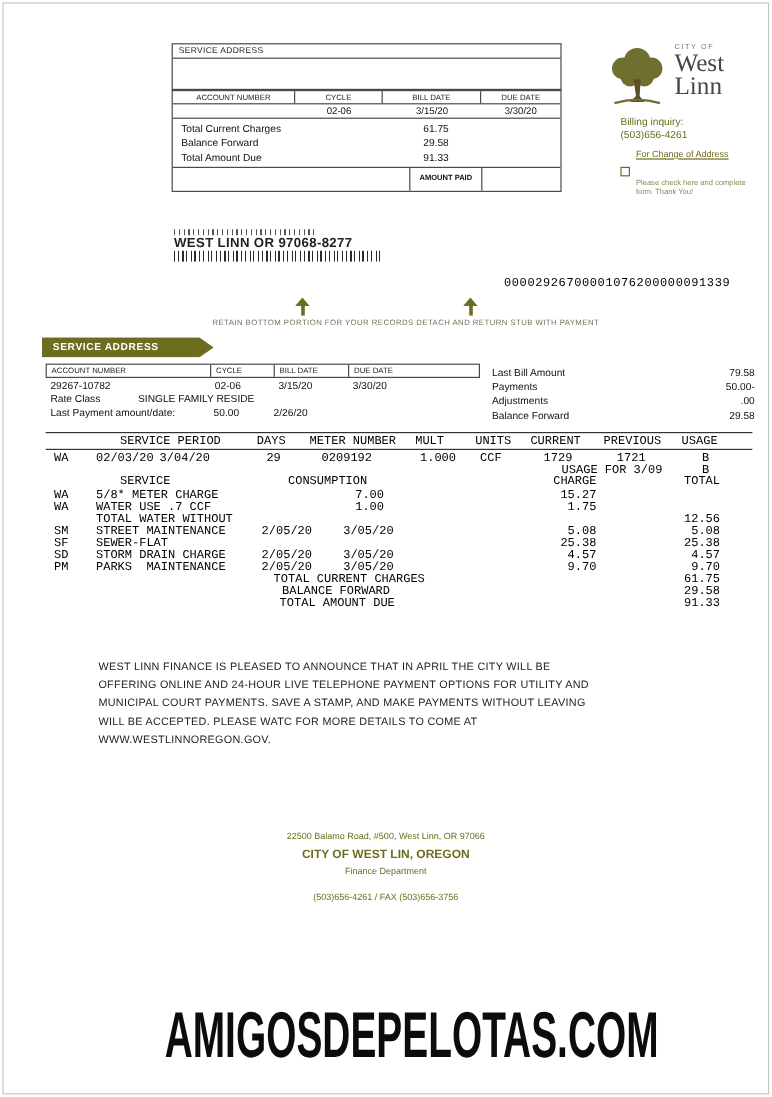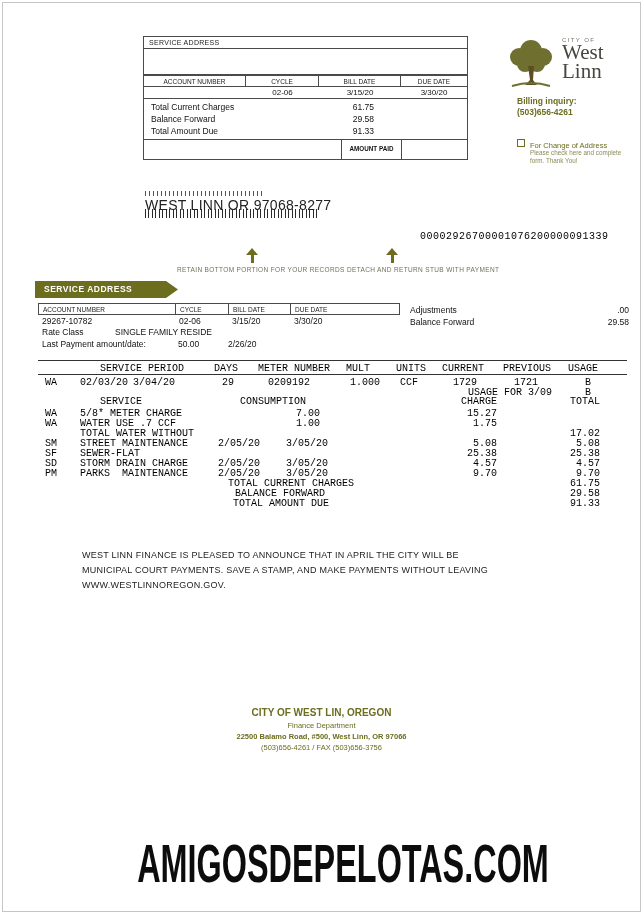--- a/index.html
+++ b/index.html
@@ -28,29 +28,29 @@
   .st-bottom{height:20px;border-top:1px solid #4a4a4a;display:flex}
   .st-bottom .sp{width:197px}
   .ap-label{width:60px;border-left:1px solid #4a4a4a;font-size:6.3px;font-weight:bold;text-align:center;padding-top:5px}
   .ap-box{flex:1;border-left:1px solid #4a4a4a}
 
   
   .logo-tree{position:absolute;left:504px;top:36px}
   .logo-text{position:absolute;left:562px;top:37px}
   .logo-cityof{font-size:6px;letter-spacing:1.4px;color:#75756b}
   .logo-name{font-family:"Liberation Serif",serif;font-size:21px;color:#474740;line-height:19px}
-  .billing{position:absolute;left:517px;top:96px;color:#6c6d1f;font-size:8.5px;font-weight:bold;line-height:11px}
+  .billing{position:absolute;left:517px;top:96px;color:#6c6d1f;font-size:8.5px;font-weight:normal;line-height:11px}
   .chk{position:absolute;left:517px;top:139px;width:8px;height:8px;border:1px solid #6c6d1f;background:#fff}
-  .chg-link{position:absolute;left:530px;top:141px;font-size:7.5px;color:#6c6d1f;}
+  .chg-link{position:absolute;left:530px;top:124px;font-size:7.5px;color:#6c6d1f;text-decoration:underline}
   .chg-note{position:absolute;left:530px;font-size:6.3px;color:#8a8a55;line-height:8px}
 
   
   .imb-ticks{position:absolute;left:145px;top:191px;width:118px;height:5px;
              background:repeating-linear-gradient(90deg,#555 0 1px,transparent 1px 4px)}
-  .recipient{position:absolute;left:145px;top:197px;font-size:14px;font-weight:400;letter-spacing:.3px;color:#222}
+  .recipient{position:absolute;left:145px;top:197px;font-size:11px;font-weight:700;letter-spacing:.3px;color:#222}
   .barcode{position:absolute;left:145px;top:209px;width:173px;height:9px;
            background:repeating-linear-gradient(90deg,#2a2a2a 0 1px,transparent 1px 3px,#2a2a2a 3px 4px,transparent 4px 7px)}
   .ocr{position:absolute;left:420px;top:231px;font-family:Liberation Mono, monospace;font-size:10px;
        letter-spacing:.5px;color:#000}
   .up-arrow{position:absolute;width:12px}
   .up-arrow .head{width:0;height:0;border-left:6px solid transparent;border-right:6px solid transparent;
                   border-bottom:7px solid #6c6d1f}
   .up-arrow .stem{width:3px;height:8px;background:#6c6d1f;margin:0 auto}
   .retain{position:absolute;left:177px;top:266px;font-size:6.5px;letter-spacing:.35px;color:#70725c}
 
@@ -81,21 +81,21 @@
   .cc-chg{left:380px;width:79px;text-align:right}
   .cc-tot{left:480px;width:82px;text-align:right}
   .cc-hserv{left:62px}.cc-hcons{left:202px}
 
   
   .announce{position:absolute;left:82px;top:548px;width:410px;font-size:9px;letter-spacing:.25px;
             line-height:15.2px;color:#1c1c1c}
   .f-center{position:absolute;left:0;right:0;text-align:center;color:#6c6d1f}
   .f1{top:707px;font-size:10px;font-weight:bold}
   .f2{top:721px;font-size:7.5px}
-  .f3{top:732px;font-size:7.5px;font-weight:700}
+  .f3{top:692px;font-size:7.5px;font-weight:400}
   .f4{top:743px;font-size:7.5px}
   .watermark{position:absolute;left:0;right:16px;top:836px;text-align:right}
   .watermark span{display:inline-block;font-size:54px;font-weight:700;color:#0c0c0c;line-height:1;
                   transform:scaleX(.6);transform-origin:center top}
 </style>
 </head>
 <body>
 
 <div class="page">
   <div class="frame"></div>
@@ -198,20 +198,28 @@
     <div class="dv d4">3/30/20</div>
   </div>
   <div class="plain" style="left:42px;top:327px">Rate Class</div>
   <div class="plain" style="left:115px;top:327px">SINGLE FAMILY RESIDE</div>
   <div class="plain" style="left:42px;top:339px">Last Payment amount/date:</div>
   <div class="plain" style="left:178px;top:339px">50.00</div>
   <div class="plain" style="left:228px;top:339px">2/26/20</div>
 
   <div class="balance">
     <div class="bal-row">
+      <span>Last Bill Amount</span>
+      <span>79.58</span>
+    </div>
+    <div class="bal-row">
+      <span>Payments</span>
+      <span>50.00-</span>
+    </div>
+    <div class="bal-row">
       <span>Adjustments</span>
       <span>.00</span>
     </div>
     <div class="bal-row">
       <span>Balance Forward</span>
       <span>29.58</span>
     </div>
   </div>
 
   <div class="rule" style="top:360px"></div>
@@ -259,21 +267,21 @@
     </div>
     <div class="crow" style="top:22px">
       <span class="cc cc-code">WA</span>
       <span class="cc cc-serv">WATER USE .7 CCF</span>
       <span class="cc cc-cons">1.00</span>
       <span class="cc cc-chg">1.75</span>
       <span class="cc cc-tot"></span>
     </div>
     <div class="crow" style="top:32px">
       <span class="cc cc-serv">TOTAL WATER WITHOUT</span>
-      <span class="cc cc-tot">17.02</span>
+      <span class="cc cc-tot">12.56</span>
     </div>
     <div class="crow" style="top:42px">
       <span class="cc cc-code">SM</span>
       <span class="cc cc-serv">STREET MAINTENANCE</span>
       <span class="cc cc-d1">2/05/20</span>
       <span class="cc cc-d2">3/05/20</span>
       <span class="cc cc-chg">5.08</span>
       <span class="cc cc-tot">5.08</span>
     </div>
     <div class="crow" style="top:52px">
@@ -307,21 +315,23 @@
       <span class="cc cc-tot">29.58</span>
     </div>
     <div class="crow" style="top:102px">
       <span class="cc" style="left:195px">TOTAL AMOUNT DUE</span>
       <span class="cc cc-tot">91.33</span>
     </div>
   </div>
 
   <div class="announce">
     <div>WEST LINN FINANCE IS PLEASED TO ANNOUNCE THAT IN APRIL THE CITY WILL BE</div>
+    <div>OFFERING ONLINE AND 24-HOUR LIVE TELEPHONE PAYMENT OPTIONS FOR UTILITY AND</div>
     <div>MUNICIPAL COURT PAYMENTS. SAVE A STAMP, AND MAKE PAYMENTS WITHOUT LEAVING</div>
+    <div>WILL BE ACCEPTED. PLEASE WATC FOR MORE DETAILS TO COME AT</div>
     <div>WWW.WESTLINNOREGON.GOV.</div>
   </div>
 
   <div class="f-center f2">Finance Department</div>
   <div class="f-center f1">CITY OF WEST LIN, OREGON</div>
   <div class="f-center f3">22500 Balamo Road, #500, West Linn, OR 97066</div>
   <div class="f-center f4">(503)656-4261 / FAX (503)656-3756</div>
 
   <div class="watermark">
     <span>AMIGOSDEPELOTAS.COM</span>

